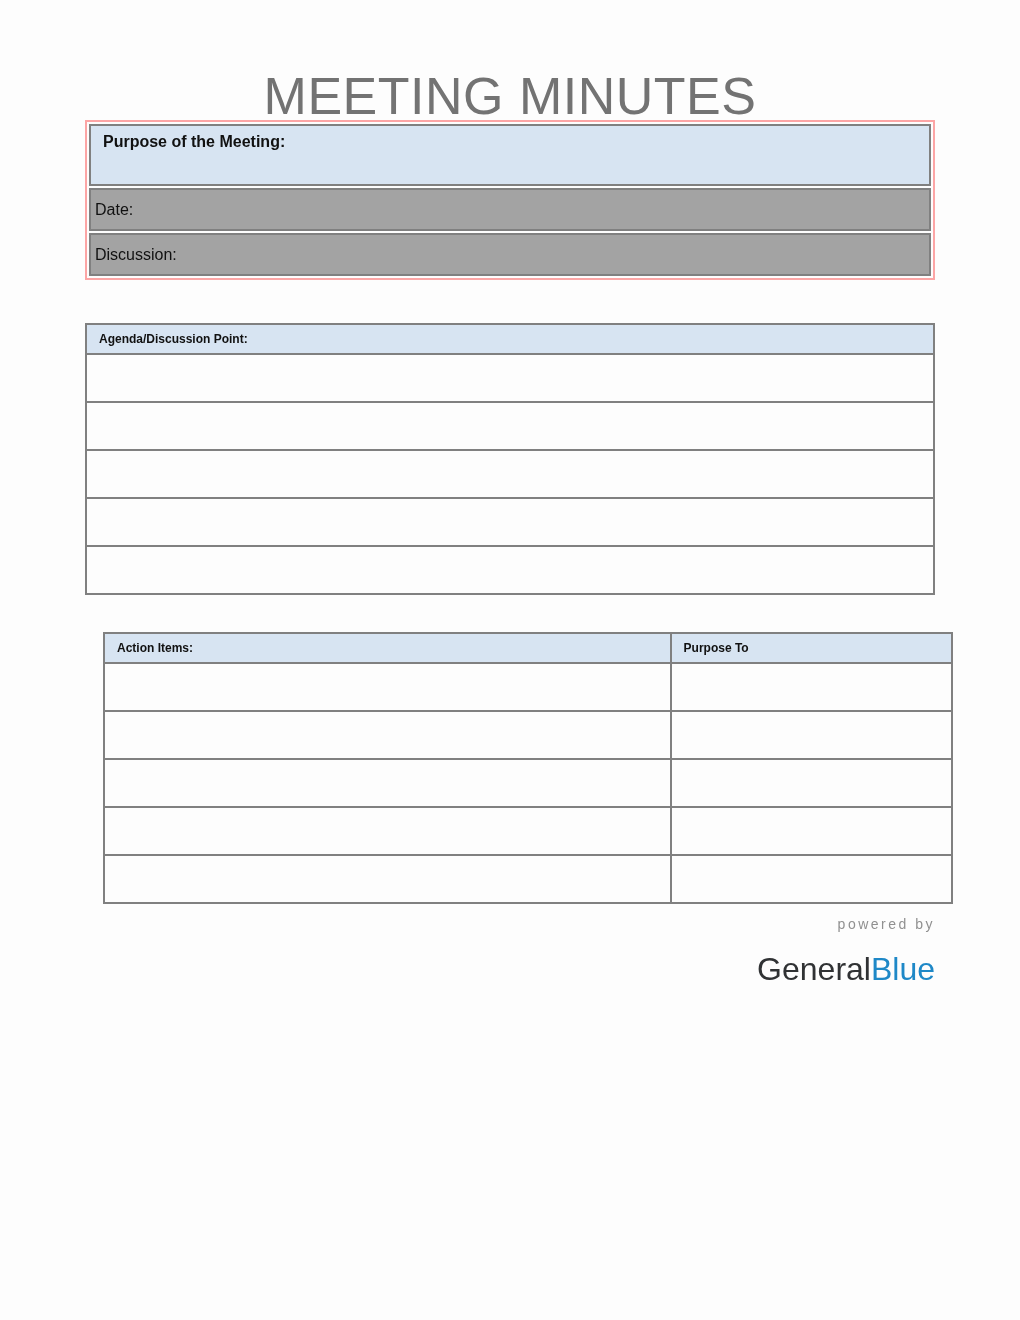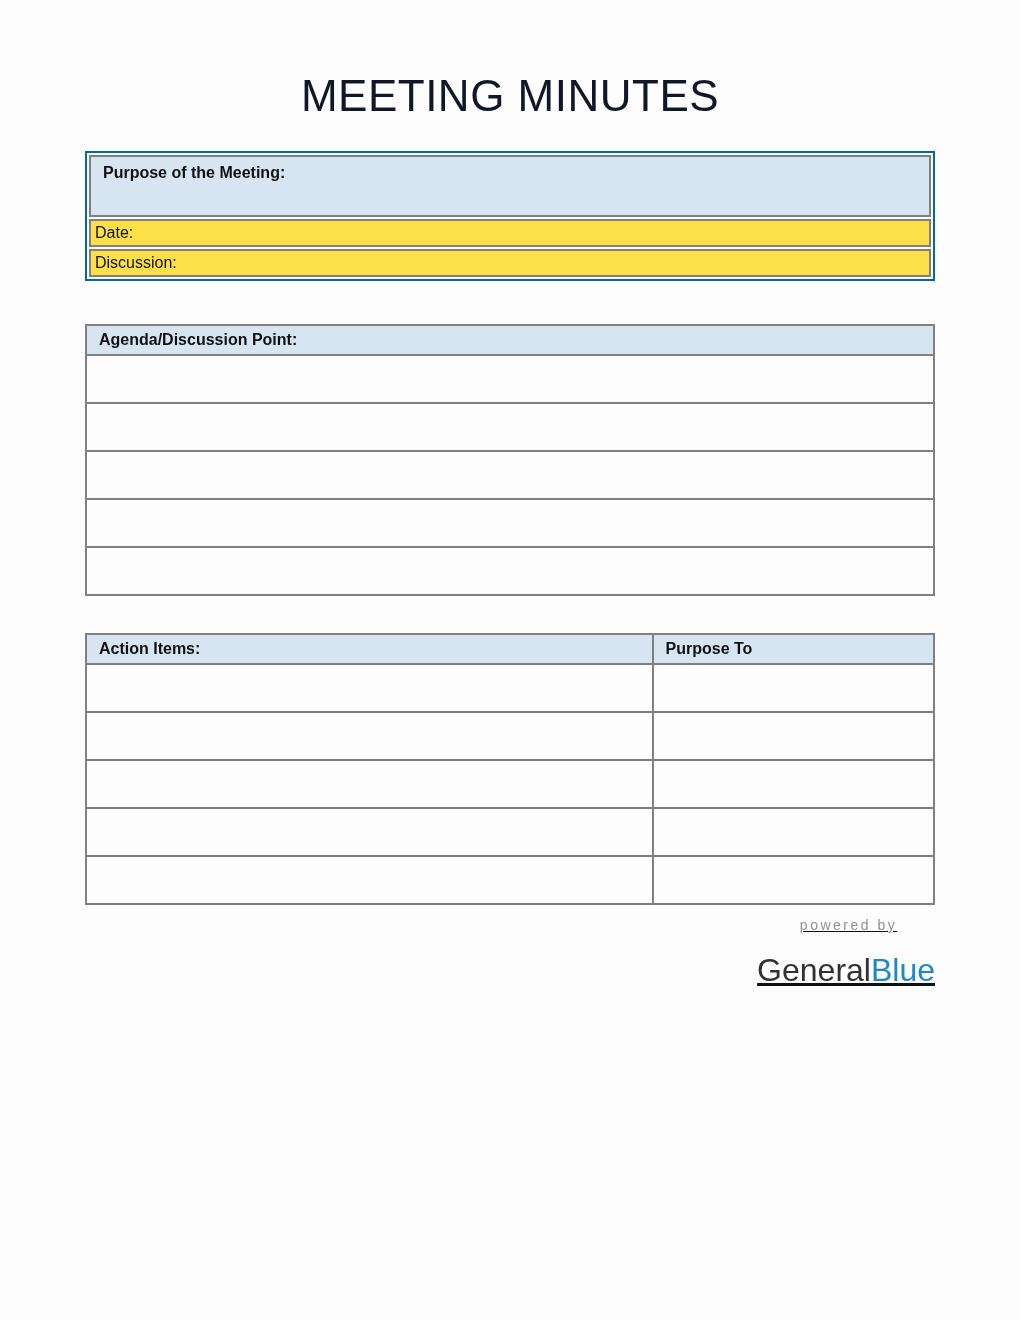--- a/index.html
+++ b/index.html
@@ -11,90 +11,88 @@
     color: #111;
   }
   .page {
     width: 1020px; height: 1320px;
     padding: 0 85px;
     overflow: hidden;
   }
   .doc-title {
     margin: 72px 0 0 0;
     text-align: center;
-    font-size: 44px;
+    font-size: 52px;
     line-height: 48px;
     font-weight: 500;
     letter-spacing: 0.5px;
-    color: #0f172a;
+    color: #737373;
   }
 
   
   table.info-table {
     width: 100%;
     border-collapse: separate;
     border-spacing: 2px;
-    border: 2px solid #0369a1;
-    margin-top: 31px;
+    border: 2px solid #fca5a5;
     background: #fdfdfd;
   }
   table.info-table td {
     border: 2px solid #808080;
     font-size: 16px;
   }
   td.info-header {
     background: #d7e4f2;
     font-weight: bold;
     height: 62px;
     vertical-align: top;
     padding: 7px 8px 0 12px;
   }
   td.info-row {
-    background: #fde047;
-    height: 28px;
+    background: #a3a3a3;
+    height: 43px;
     padding: 2px 4px;
     font-weight: normal;
   }
 
   
   table.grid {
     width: 100%;
     border-collapse: collapse;
     background: #fdfdfd;
   }
   table.grid { border: 2px solid #7a7a7a; }
   table.grid td, table.grid th {
     border: 2px solid #808080;
   }
   th.section-header {
     background: #d7e4f2;
     text-align: left;
-    font-size: 16px;
+    font-size: 12px;
     font-weight: bold;
     padding: 5px 8px 5px 12px;
     height: 30px;
   }
   td.blank-row { height: 48px; background: #fdfdfd; }
 
   .agenda-table { margin-top: 43px; }
-  .action-table { margin-top: 37px; }
+  .action-table { margin-top: 37px; margin-left: 18px; }
   .action-table col.c1 { width: 568px; }
   .action-table col.c2 { width: 282px; }
   .announce-table { margin-top: 37px; }
   .announce-table td.blank-row { height: 100px; }
 
   
   .footer {
     margin-top: 12px;
     text-align: right;
   }
   .footer-inner {
     display: inline-block;
-    text-align: center;
-    text-decoration: underline;
+    text-align: right;
   }
   .powered-by {
     font-size: 14px;
     letter-spacing: 2.5px;
     color: #909090;
     padding-left: 5px;
   }
   .brand {
     font-size: 32px;
     line-height: 36px;

